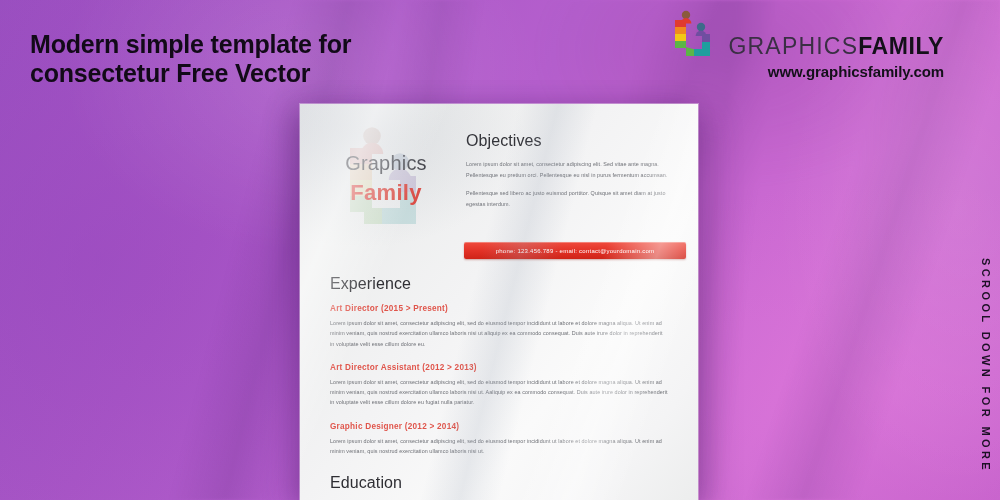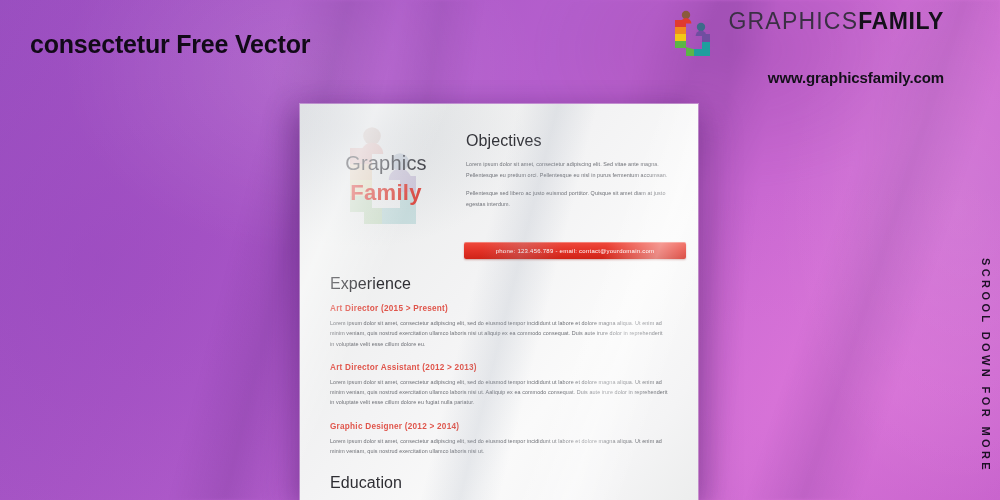--- a/index.html
+++ b/index.html
@@ -41,27 +41,27 @@
   #banner-title {
     position:absolute; left:30px; top:30px; width:420px;
     color:#120a18;
     font-size:25px; font-weight:700; line-height:1.14;
     letter-spacing:-0.2px;
   }
   #banner-title .ln { display:block; white-space:nowrap; }
 
   
   #brand { position:absolute; right:56px; top:10px; text-align:right; }
-  #brand-row { display:flex; align-items:flex-start; gap:9px; }
+  #brand-row { display:flex; align-items:flex-end; gap:9px; }
   #brand-mark { width:46px; height:48px; flex:none; }
   #brand-wordmark { font-size:23px; line-height:1; white-space:nowrap; }
   #brand-wordmark .w-graphics { color:#3a2f44; font-weight:400; letter-spacing:1.2px; }
   #brand-wordmark .w-family   { color:#14101a; font-weight:700; letter-spacing:0.6px; }
   #brand-url {
-    margin-top:11px; font-size:15px; font-weight:700;
+    margin-top:5px; font-size:15px; font-weight:700;
     color:#14101a; letter-spacing:-0.1px; white-space:nowrap;
   }
 
   
   #scroll-hint {
     position:absolute; right:8px; top:258px;
     writing-mode:vertical-rl;
     font-size:11px; font-weight:700; letter-spacing:3.4px;
     color:#1d1026;
     white-space:nowrap;
@@ -133,20 +133,21 @@
   #education-section { margin-top:18px; }
 </style>
 </head>
 <body>
 
 <div id="bg-layer"></div>
 <div id="bg-shadows"></div>
 <div id="bg-sheen"></div>
 
 <div id="banner-title">
+  <span class="ln">Modern simple template for</span>
   <span class="ln">consectetur Free Vector</span>
 </div>
 
 <div id="brand">
   <div id="brand-row">
     <svg id="brand-mark" viewBox="0 0 46 48">
 
       <rect x="2" y="10" width="11" height="7" fill="#e03a2f"></rect>
       <rect x="2" y="17" width="11" height="7" fill="#f08a1e"></rect>
       <rect x="2" y="24" width="11" height="7" fill="#f2c815"></rect>

